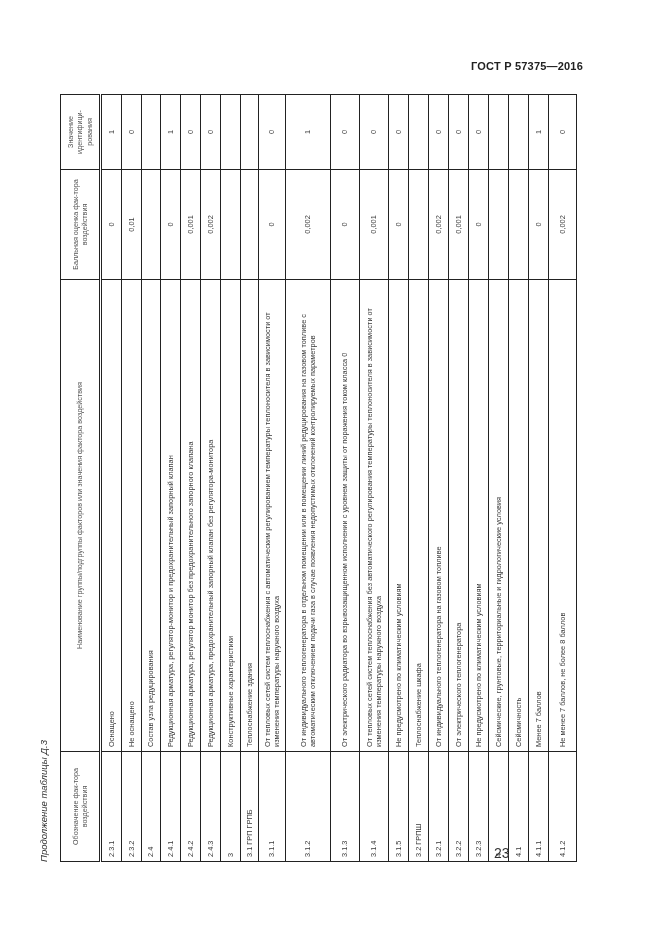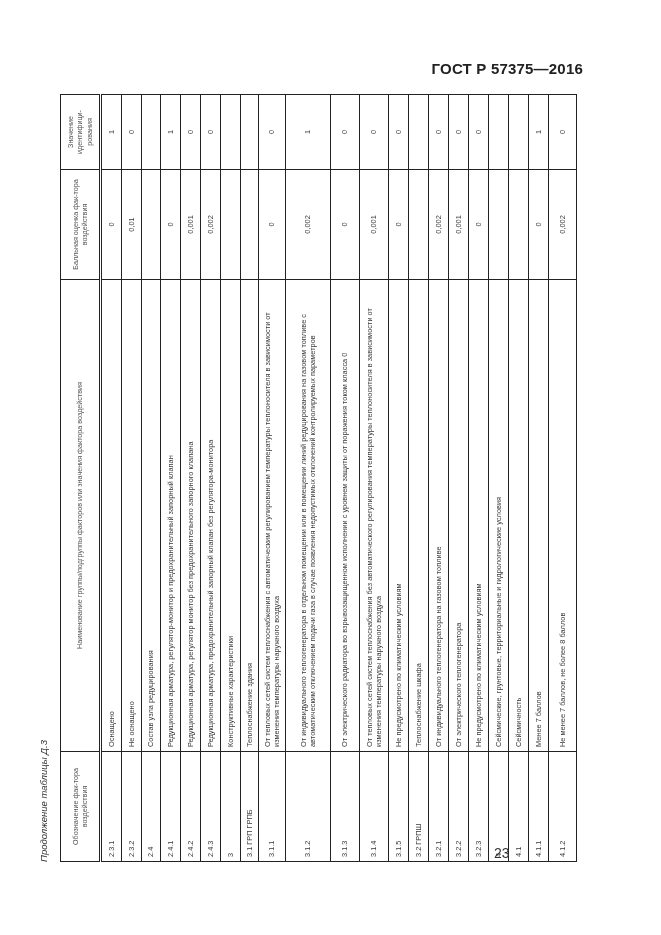--- a/index.html
+++ b/index.html
@@ -1,18 +1,18 @@
 <!DOCTYPE html>
 <html><head>
 <meta charset="utf-8">
 <style>
   html, body { margin: 0; padding: 0; background: #ffffff; }
   body { width: 661px; height: 935px; position: relative; overflow: hidden;
          font-family: "Liberation Sans", sans-serif; color: #222; }
-  .doc-header { position: absolute; top: 60px; right: 78px; font-size: 15px; font-weight: bold; color: #222; letter-spacing: 0.2px; }
+  .doc-header { position: absolute; top: 60px; right: 78px; font-size: 11px; font-weight: bold; color: #222; letter-spacing: 0.2px; }
   .page-number { position: absolute; top: 845px; left: 494px; font-size: 14px; color: #333; }
   .caption-wrap { position: absolute; left: 0; top: 0; transform-origin: 0 0; transform: translate(38px, 862px) rotate(-90deg); width: 767px; }
   .caption { font-size: 9.5px; font-style: italic; color: #333; white-space: nowrap; }
   .table-wrap { position: absolute; left: 0; top: 0; width: 767px; height: 517px; transform-origin: 0 0; transform: translate(60px, 862px) rotate(-90deg); }
   table { border-collapse: collapse; width: 767px; table-layout: fixed; font-size: 7.4px; color: #3a3a3a; }
   td, th { border: 1px solid #222; padding: 0 4px; vertical-align: middle; line-height: 9.4px; }
   th { font-weight: normal; text-align: center; color: #555; font-size: 7.2px; height: 38px; border-bottom: 3px double #222; }
   td.code { text-align: left; }
   td.name { text-align: left; }
   td.score, td.ident { text-align: center; }

